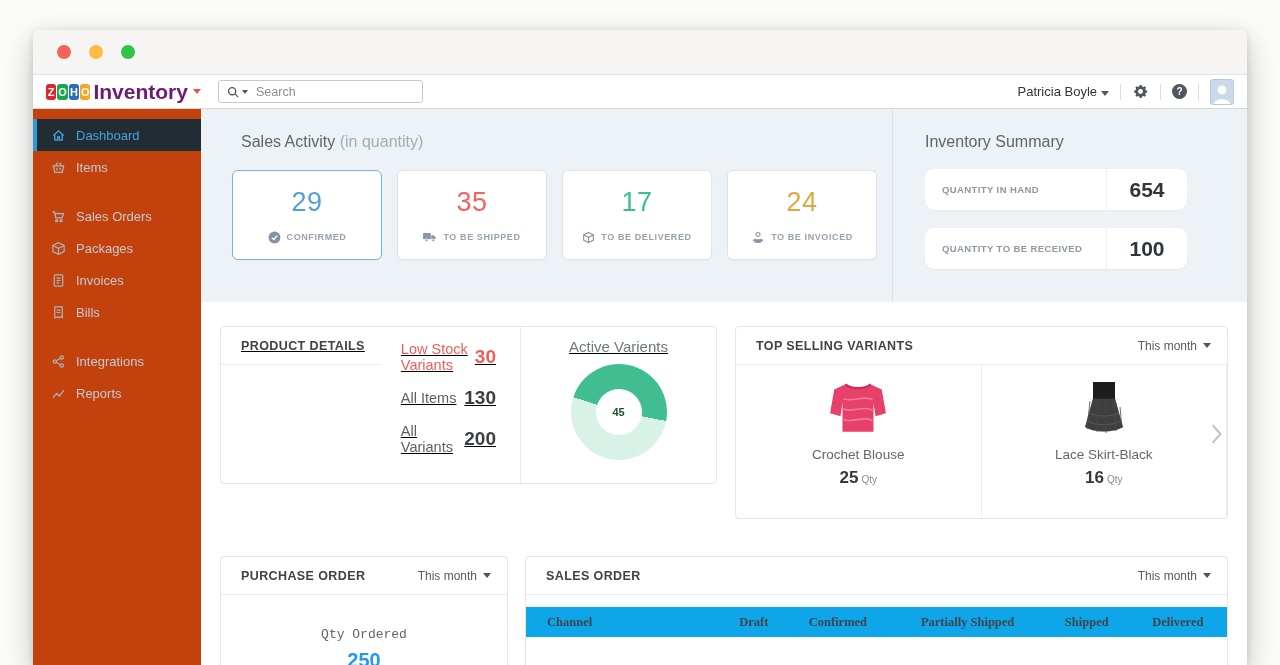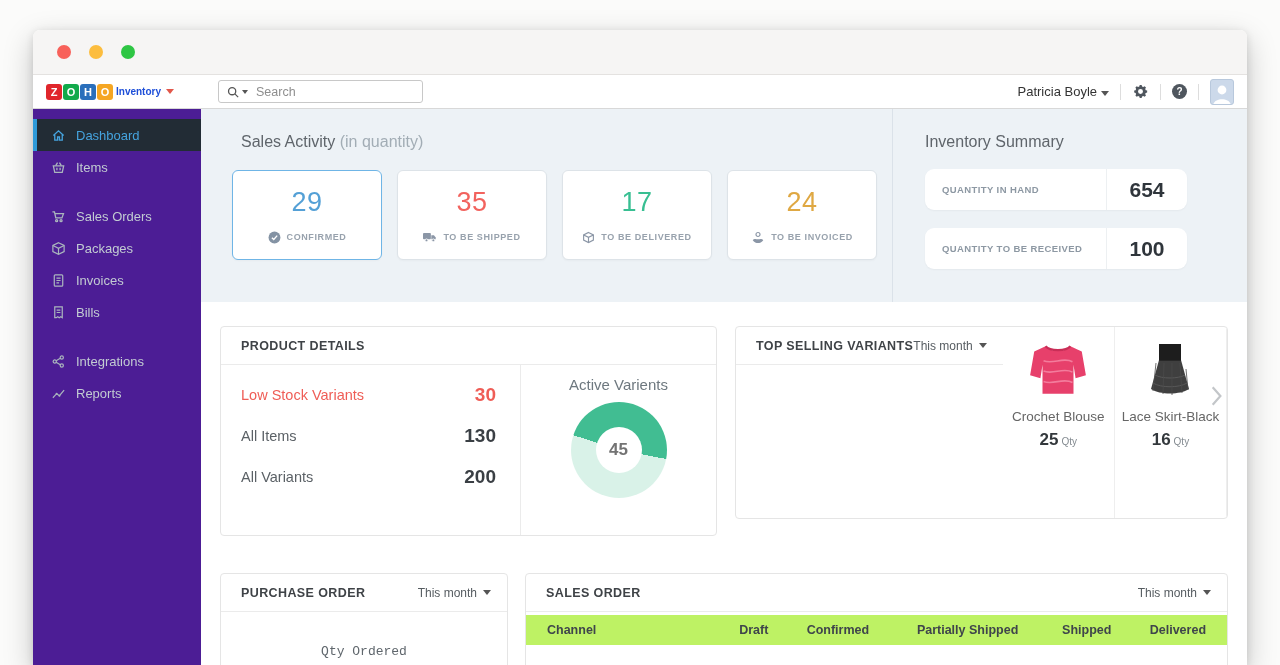--- a/index.html
+++ b/index.html
@@ -15,40 +15,40 @@
               display:flex; align-items:center; padding-left:24px; flex:0 0 auto; }
   .t-light { width:14px; height:14px; border-radius:50%; margin-right:18px; }
 
   
   .appbar { height:34px; background:#fff; border-bottom:1px solid #d8d8d8;
             display:flex; align-items:center; flex:0 0 auto; }
   .logo-zone { width:168px; flex:0 0 auto; display:flex; align-items:center; padding-left:13px; }
   .logo-tile { width:16px; height:16px; border-radius:3px; color:#fff; font-size:11px;
                font-weight:bold; display:flex; align-items:center; justify-content:center;
                margin-right:1px; }
-  .logo-text { font-size:10px; font-weight:bold; color:#1d4ed8; margin-left:2px; }
+  .logo-text { font-size:21px; font-weight:bold; color:#701a75; margin-left:2px; }
   .caret-down { width:0; height:0; border-left:4px solid transparent; border-right:4px solid transparent;
                 border-top:5px solid #e2574a; display:inline-block; margin-left:5px; }
   .searchbox { margin-left:17px; width:205px; height:23px; border:1px solid #c8c8c8; border-radius:3px;
                background:#fff; display:flex; align-items:center; padding:0 8px; }
   .searchbox .caret { border-top-color:#555; border-left-width:3.5px; border-right-width:3.5px;
                       border-top-width:4px; margin-left:3px; }
   .search-ph { color:#8e8e8e; font-size:12.5px; margin-left:8px; }
   .appbar-right { margin-left:auto; display:flex; align-items:center; padding-right:13px; }
   .username { font-size:13px; color:#333; }
   .username .caret-down { border-top-color:#555; margin-left:4px; }
   .vdiv { width:1px; height:16px; background:#ddd; margin:0 11px; }
   .help-circle { width:15px; height:15px; border-radius:50%; background:#4f565e; color:#fff;
                  font-size:10px; font-weight:bold; display:flex; align-items:center; justify-content:center; }
   .avatar { width:24px; height:26px; border-radius:3px; background:#ccd9ea; border:1px solid #b8c8dc;
             display:flex; align-items:flex-end; justify-content:center; overflow:hidden; }
 
   
   .app-body { flex:1; display:flex; min-height:0; }
-  .sidebar { width:168px; flex:0 0 auto; background:#4c1d95; padding-top:10px; }
+  .sidebar { width:168px; flex:0 0 auto; background:#c2410c; padding-top:10px; }
   .side-item { height:32px; display:flex; align-items:center; padding-left:17px;
                color:#c2cbd2; font-size:13px; cursor:pointer; }
   .side-item .s-ic { width:16px; height:16px; margin-right:10px; display:flex; align-items:center;
                      justify-content:center; color:#aab5bd; flex:0 0 auto; }
   .side-item.active { background:#222c35; border-left:4px solid #2f9ad8; padding-left:13px;
                       color:#45a3de; }
   .side-item.active .s-ic { color:#45a3de; }
   .side-gap { height:17px; }
 
   .main { flex:1; display:flex; flex-direction:column; background:#fff; min-width:0; }
@@ -80,38 +80,38 @@
   .panels { flex:1; padding:24px 19px 0 19px; }
   .prow { display:flex; }
   .panel { background:#fff; border:1px solid #e5e5e5; border-radius:4px; overflow:hidden; }
   .p-head { height:38px; display:flex; align-items:center; justify-content:space-between;
             padding:0 16px 0 20px; border-bottom:1px solid #ebebeb; flex:0 0 auto; }
   .p-title { font-size:12.5px; font-weight:bold; color:#3f4347; letter-spacing:.4px; }
   .p-filter { font-size:12px; color:#565c61; display:flex; align-items:center; cursor:pointer; }
   .p-filter .caret-down { border-top-color:#555; margin-left:6px; }
 
   
-  .pd { width:497px; height:210px; margin-right:18px; display:flex; flex-direction:column; }
+  .pd { width:497px; height:158px; margin-right:18px; display:flex; flex-direction:row;text-decoration:underline; }
   .pd-body { flex:1; display:flex; min-height:0; }
   .pd-left { flex:1; padding:16px 24px 0 20px; }
   .pd-row { display:flex; justify-content:space-between; align-items:center; height:27px;
             margin-bottom:14px; }
   .pd-row .lab { font-size:14.5px; color:#5b6166; }
   .pd-row .val { font-size:19px; font-weight:bold; color:#3a3f44; }
   .pd-row.alert .lab, .pd-row.alert .val { color:#ef5d56; }
   .pd-right { width:196px; border-left:1px solid #ebebeb; display:flex; flex-direction:column;
               align-items:center; padding-top:11px; }
   .pd-caption { font-size:15px; color:#6e787f; }
   .donut { width:96px; height:96px; border-radius:50%; margin-top:9px; position:relative; }
   .donut-hole { position:absolute; left:50%; top:50%; width:46px; height:46px; margin:-23px 0 0 -23px;
                 background:#fff; border-radius:50%; display:flex; align-items:center;
-                justify-content:center; font-size:17px; font-weight:bold; color:#737373; }
-
-  
-  .tsv { flex:1; height:193px; display:flex; flex-direction:row; }
+                justify-content:center; font-size:11px; font-weight:bold; color:#14532d; }
+
+  
+  .tsv { flex:1; height:193px; display:flex; flex-direction:column; }
   .tsv-body { flex:1; display:flex; position:relative; min-height:0; }
   .tsv-cell { flex:1; border-right:1px solid #eee; display:flex; flex-direction:column;
               align-items:center; padding-top:9px; cursor:pointer; }
   .tsv-cell:last-child { border-right:none; }
   .tsv-img { height:66px; display:flex; align-items:center; justify-content:center; }
   .tsv-name { font-size:13.5px; color:#666; margin-top:7px; }
   .tsv-qty { margin-top:6px; }
   .tsv-qty .n { font-size:17px; font-weight:bold; color:#33383c; }
   .tsv-qty .u { font-size:10px; color:#848b91; margin-left:3px; }
   .tsv-chevron { position:absolute; right:4px; top:58px; color:#c3c6c9; cursor:pointer; }
@@ -119,21 +119,21 @@
   
   .prow2 { margin-top:37px; }
   .po { width:288px; height:300px; margin-right:17px; display:flex; flex-direction:column;
         border-radius:4px 4px 0 0; }
   .po-body { text-align:center; padding-top:32px; }
   .po-lab { font-size:13px; color:#5f666c;font-family:Liberation Mono, monospace; }
   .po-val { font-size:20px; font-weight:bold; color:#2498ee; margin-top:7px; }
 
   .so { flex:1; height:300px; display:flex; flex-direction:column; border-radius:4px 4px 0 0; }
   .so-grid { display:grid; grid-template-columns:28% 9% 15% 22% 12% 14%; align-items:center; }
-  .so-headrow { height:30px; background:#bef264; margin-top:3px; }
+  .so-headrow { height:30px; background:#0ea5e9; margin-top:12px;font-family:Liberation Serif, serif; }
   .so-headrow > div { font-size:12.5px; font-weight:bold; color:#3f454b; text-align:center; }
   .so-headrow > div:first-child { text-align:left; padding-left:21px; }
   .so-datarow { height:30px; margin-top:23px; }
   .so-datarow > div { font-size:13px; color:#565c62; text-align:center; }
   .so-datarow > div:first-child { text-align:left; padding-left:21px; }
 </style>
 </head>
 <body>
 
 <div class="mac-window">

